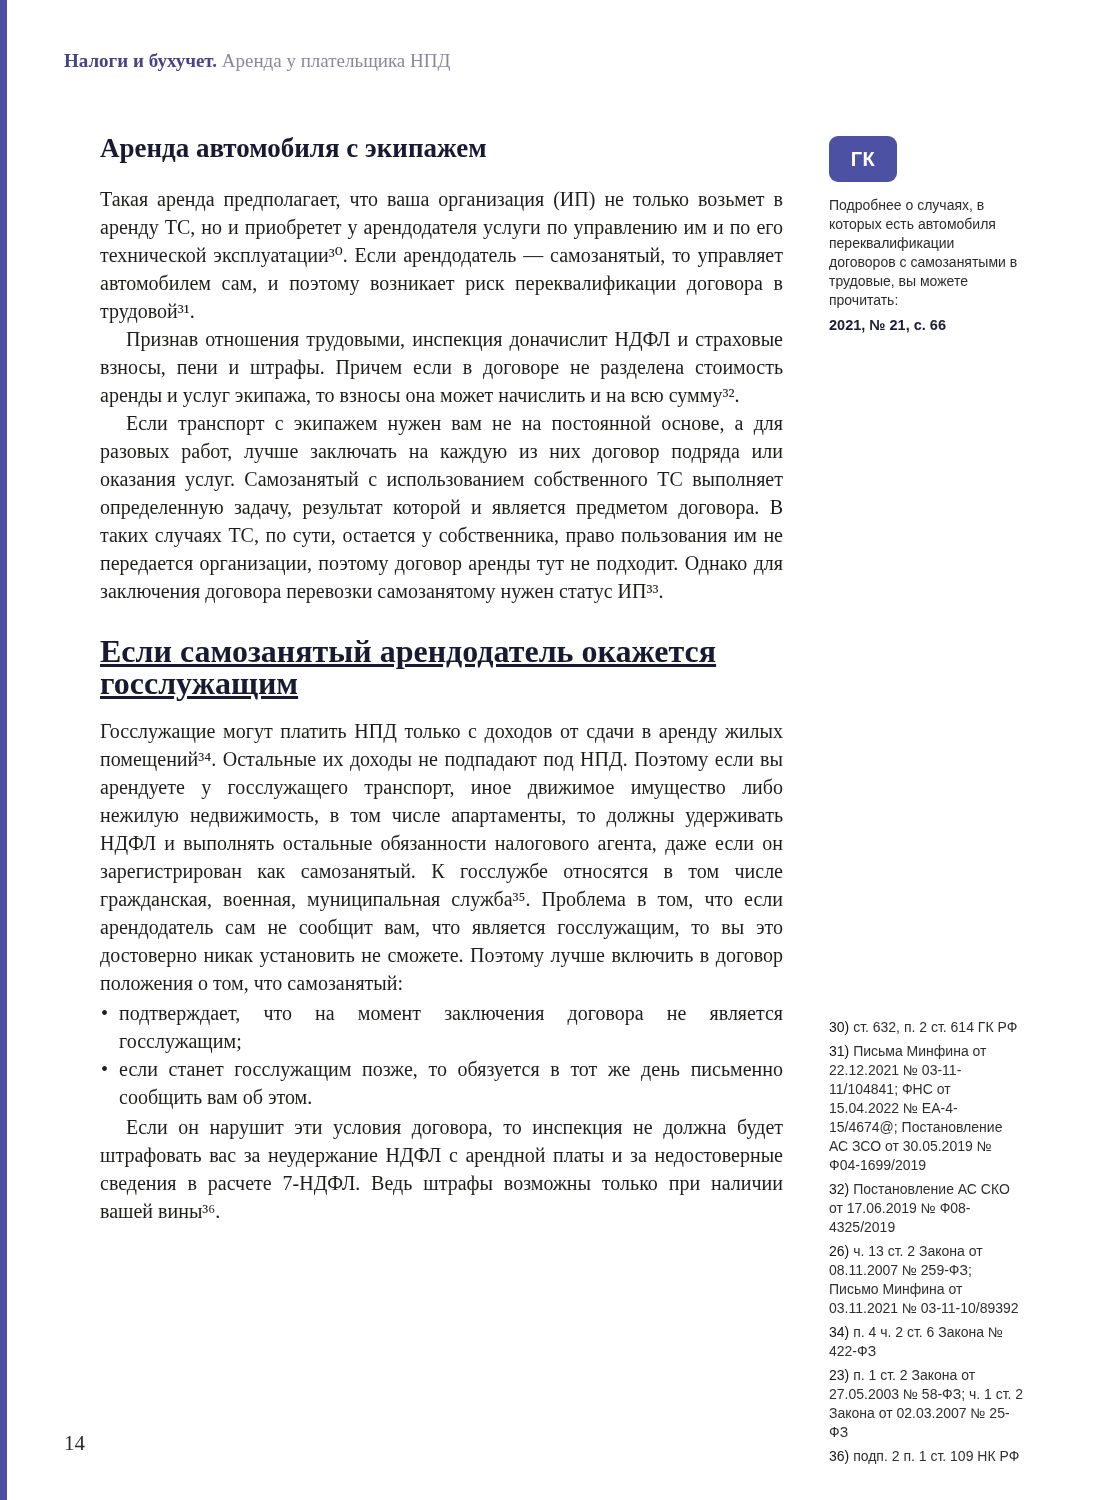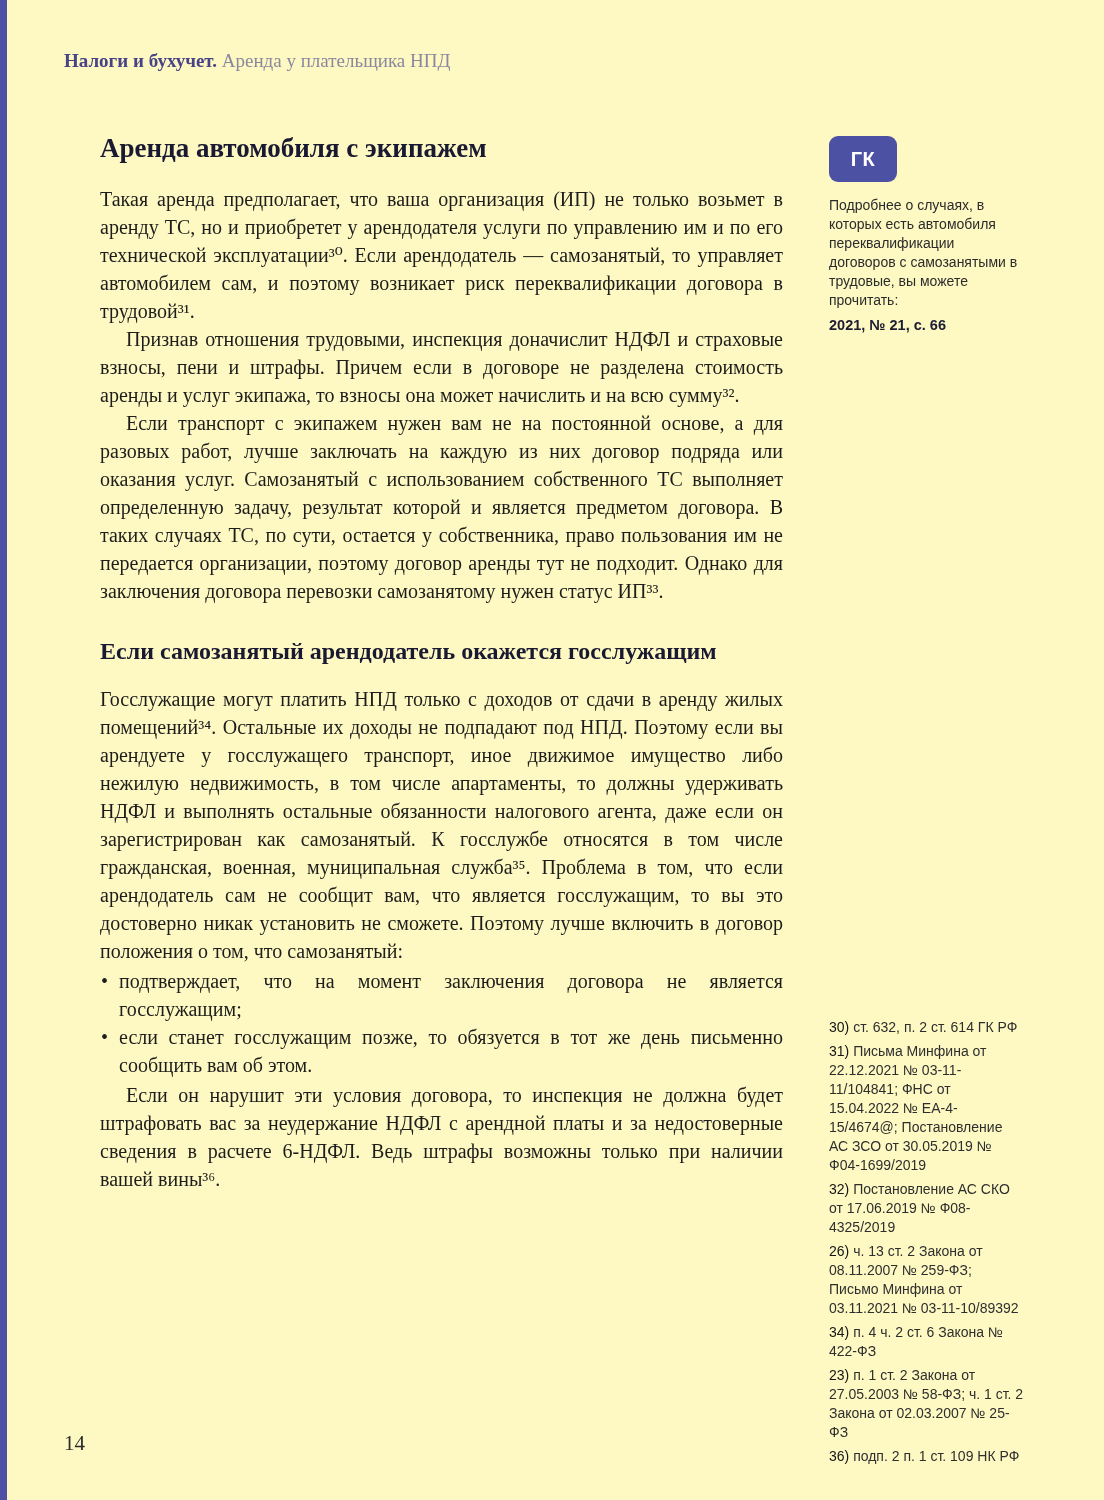--- a/index.html
+++ b/index.html
@@ -4,21 +4,21 @@
 <style>
   * { margin: 0; padding: 0; box-sizing: border-box; }
   html, body { background: #e8e8e8; }
   body { font-family: "Liberation Serif", "DejaVu Serif", serif; }
 
   .page {
     position: relative;
     width: 1104px;
     height: 1500px;
     margin: 0 auto;
-    background: #fef9c3;
+    background: #ffffff;
     overflow: hidden;
   }
 
   .spine {
     position: absolute;
     left: 0; top: 0;
     width: 7px; height: 100%;
     background: #4d51a3;
   }
 
@@ -32,22 +32,22 @@
   .content { display: flex; gap: 46px; align-items: stretch; margin-left: 36px; }
 
   
   .main-col { flex: 0 0 683px; width: 683px; color: #1d1d1b; }
 
   h1 {
     font-size: 27px; line-height: 33px; font-weight: 700;
     color: #191932; margin: 28px 0 20px;
   }
   h2 {
-    font-size: 24px; line-height: 32px; font-weight: 700;
-    color: #191932; margin: 30px 0 18px;
+    font-size: 32px; line-height: 32px; font-weight: 700;
+    color: #191932; margin: 30px 0 18px; text-decoration: underline;
   }
 
   .main-col p {
     font-size: 20px;
     line-height: 28px;
     text-align: justify;
     hyphens: auto;
   }
   .main-col p.indent { text-indent: 26px; }
 
@@ -146,21 +146,21 @@
 
         <h2>Если самозанятый арендодатель окажется госслужащим</h2>
 
         <p>Госслужащие могут платить НПД только с доходов от сдачи в аренду жилых помещений³⁴. Остальные их доходы не подпадают под НПД. Поэтому если вы арендуете у госслужащего транспорт, иное движимое имущество либо нежилую недвижимость, в том числе апартаменты, то должны удерживать НДФЛ и выполнять остальные обязанности налогового агента, даже если он зарегистрирован как самозанятый. К госслужбе относятся в том числе гражданская, военная, муниципальная служба³⁵. Проблема в том, что если арендодатель сам не сообщит вам, что является госслужащим, то вы это достоверно никак установить не сможете. Поэтому лучше включить в договор положения о том, что самозанятый:</p>
 
         <div class="bullets">
           <div class="bullet">подтверждает, что на момент заключения договора не является госслужащим;</div>
           <div class="bullet">если станет госслужащим позже, то обязуется в тот же день письменно сообщить вам об этом.</div>
         </div>
 
-        <p class="indent">Если он нарушит эти условия договора, то инспекция не должна будет штрафовать вас за неудержание НДФЛ с арендной платы и за недостоверные сведения в расчете 6-НДФЛ. Ведь штрафы возможны только при наличии вашей вины³⁶.</p>
+        <p class="indent">Если он нарушит эти условия договора, то инспекция не должна будет штрафовать вас за неудержание НДФЛ с арендной платы и за недостоверные сведения в расчете 7-НДФЛ. Ведь штрафы возможны только при наличии вашей вины³⁶.</p>
       </main>
 
       <aside class="side-col">
         <div class="gk-logo">
           <span>ГК</span>
         </div>
 
         <p class="side-note">Подробнее о случаях, в которых есть автомобиля переквалификации договоров с самозанятыми в трудовые, вы можете прочитать:</p>
         <p class="side-ref">2021, № 21, с. 66</p>
 

